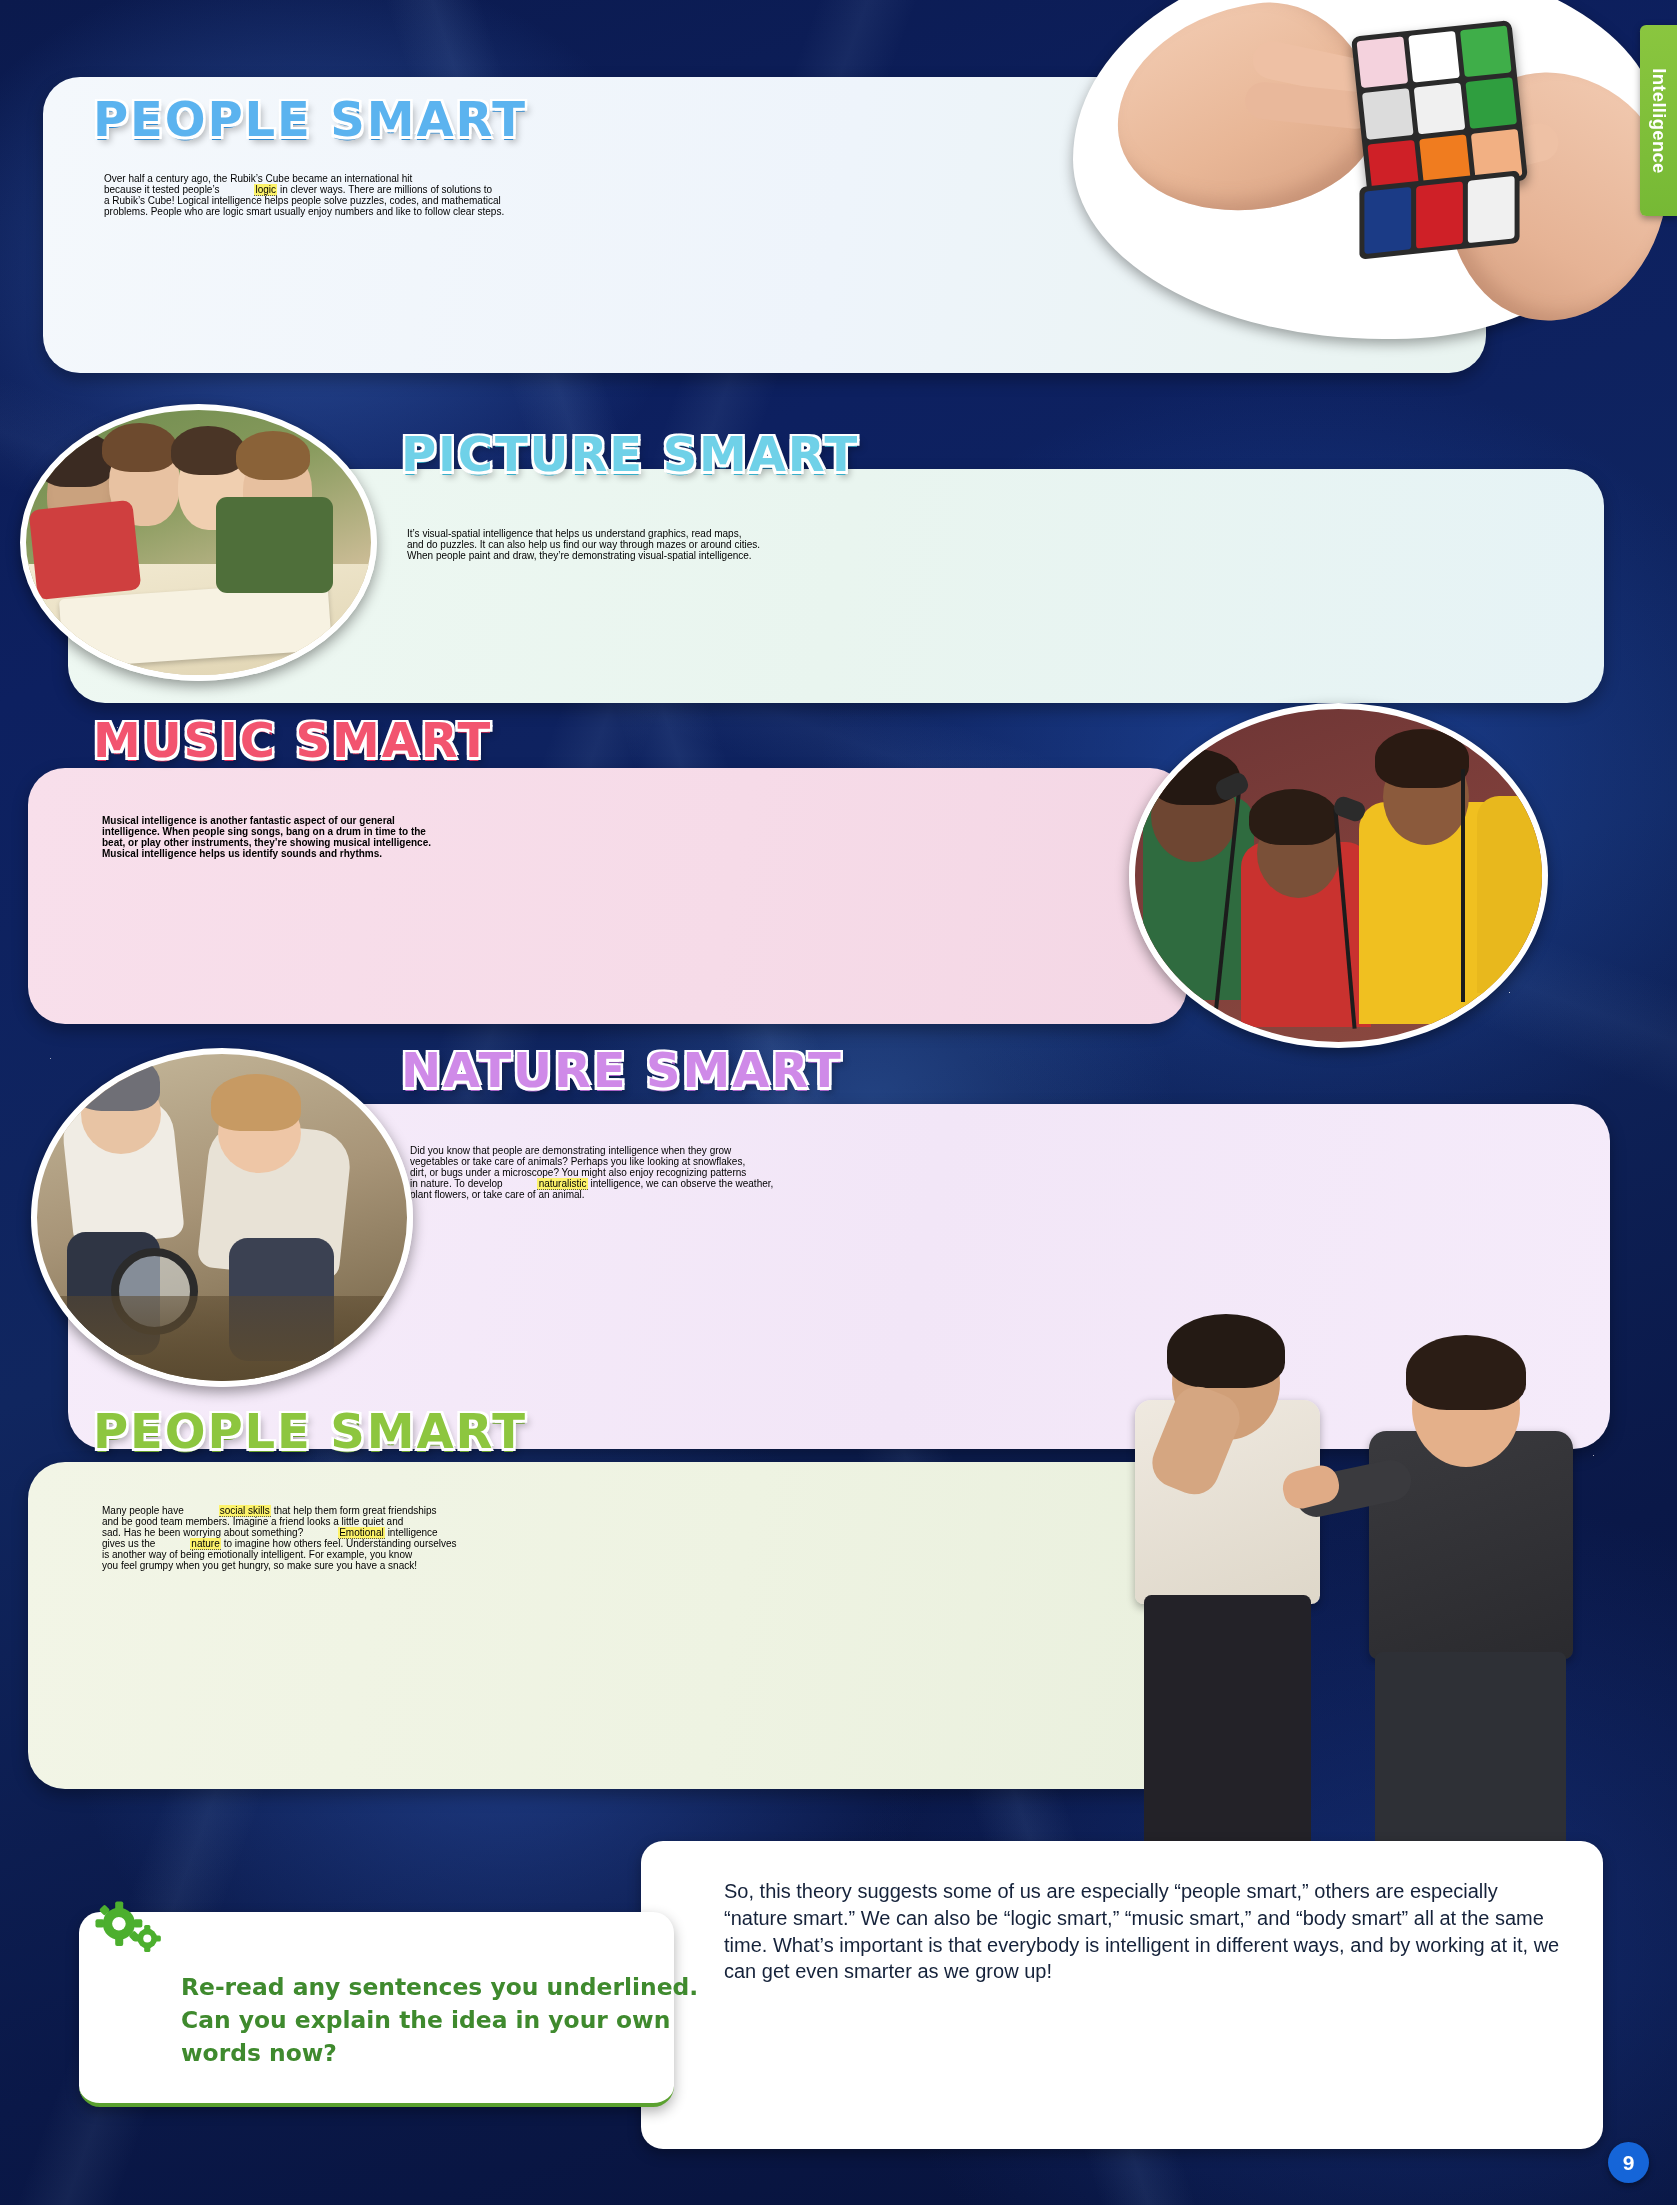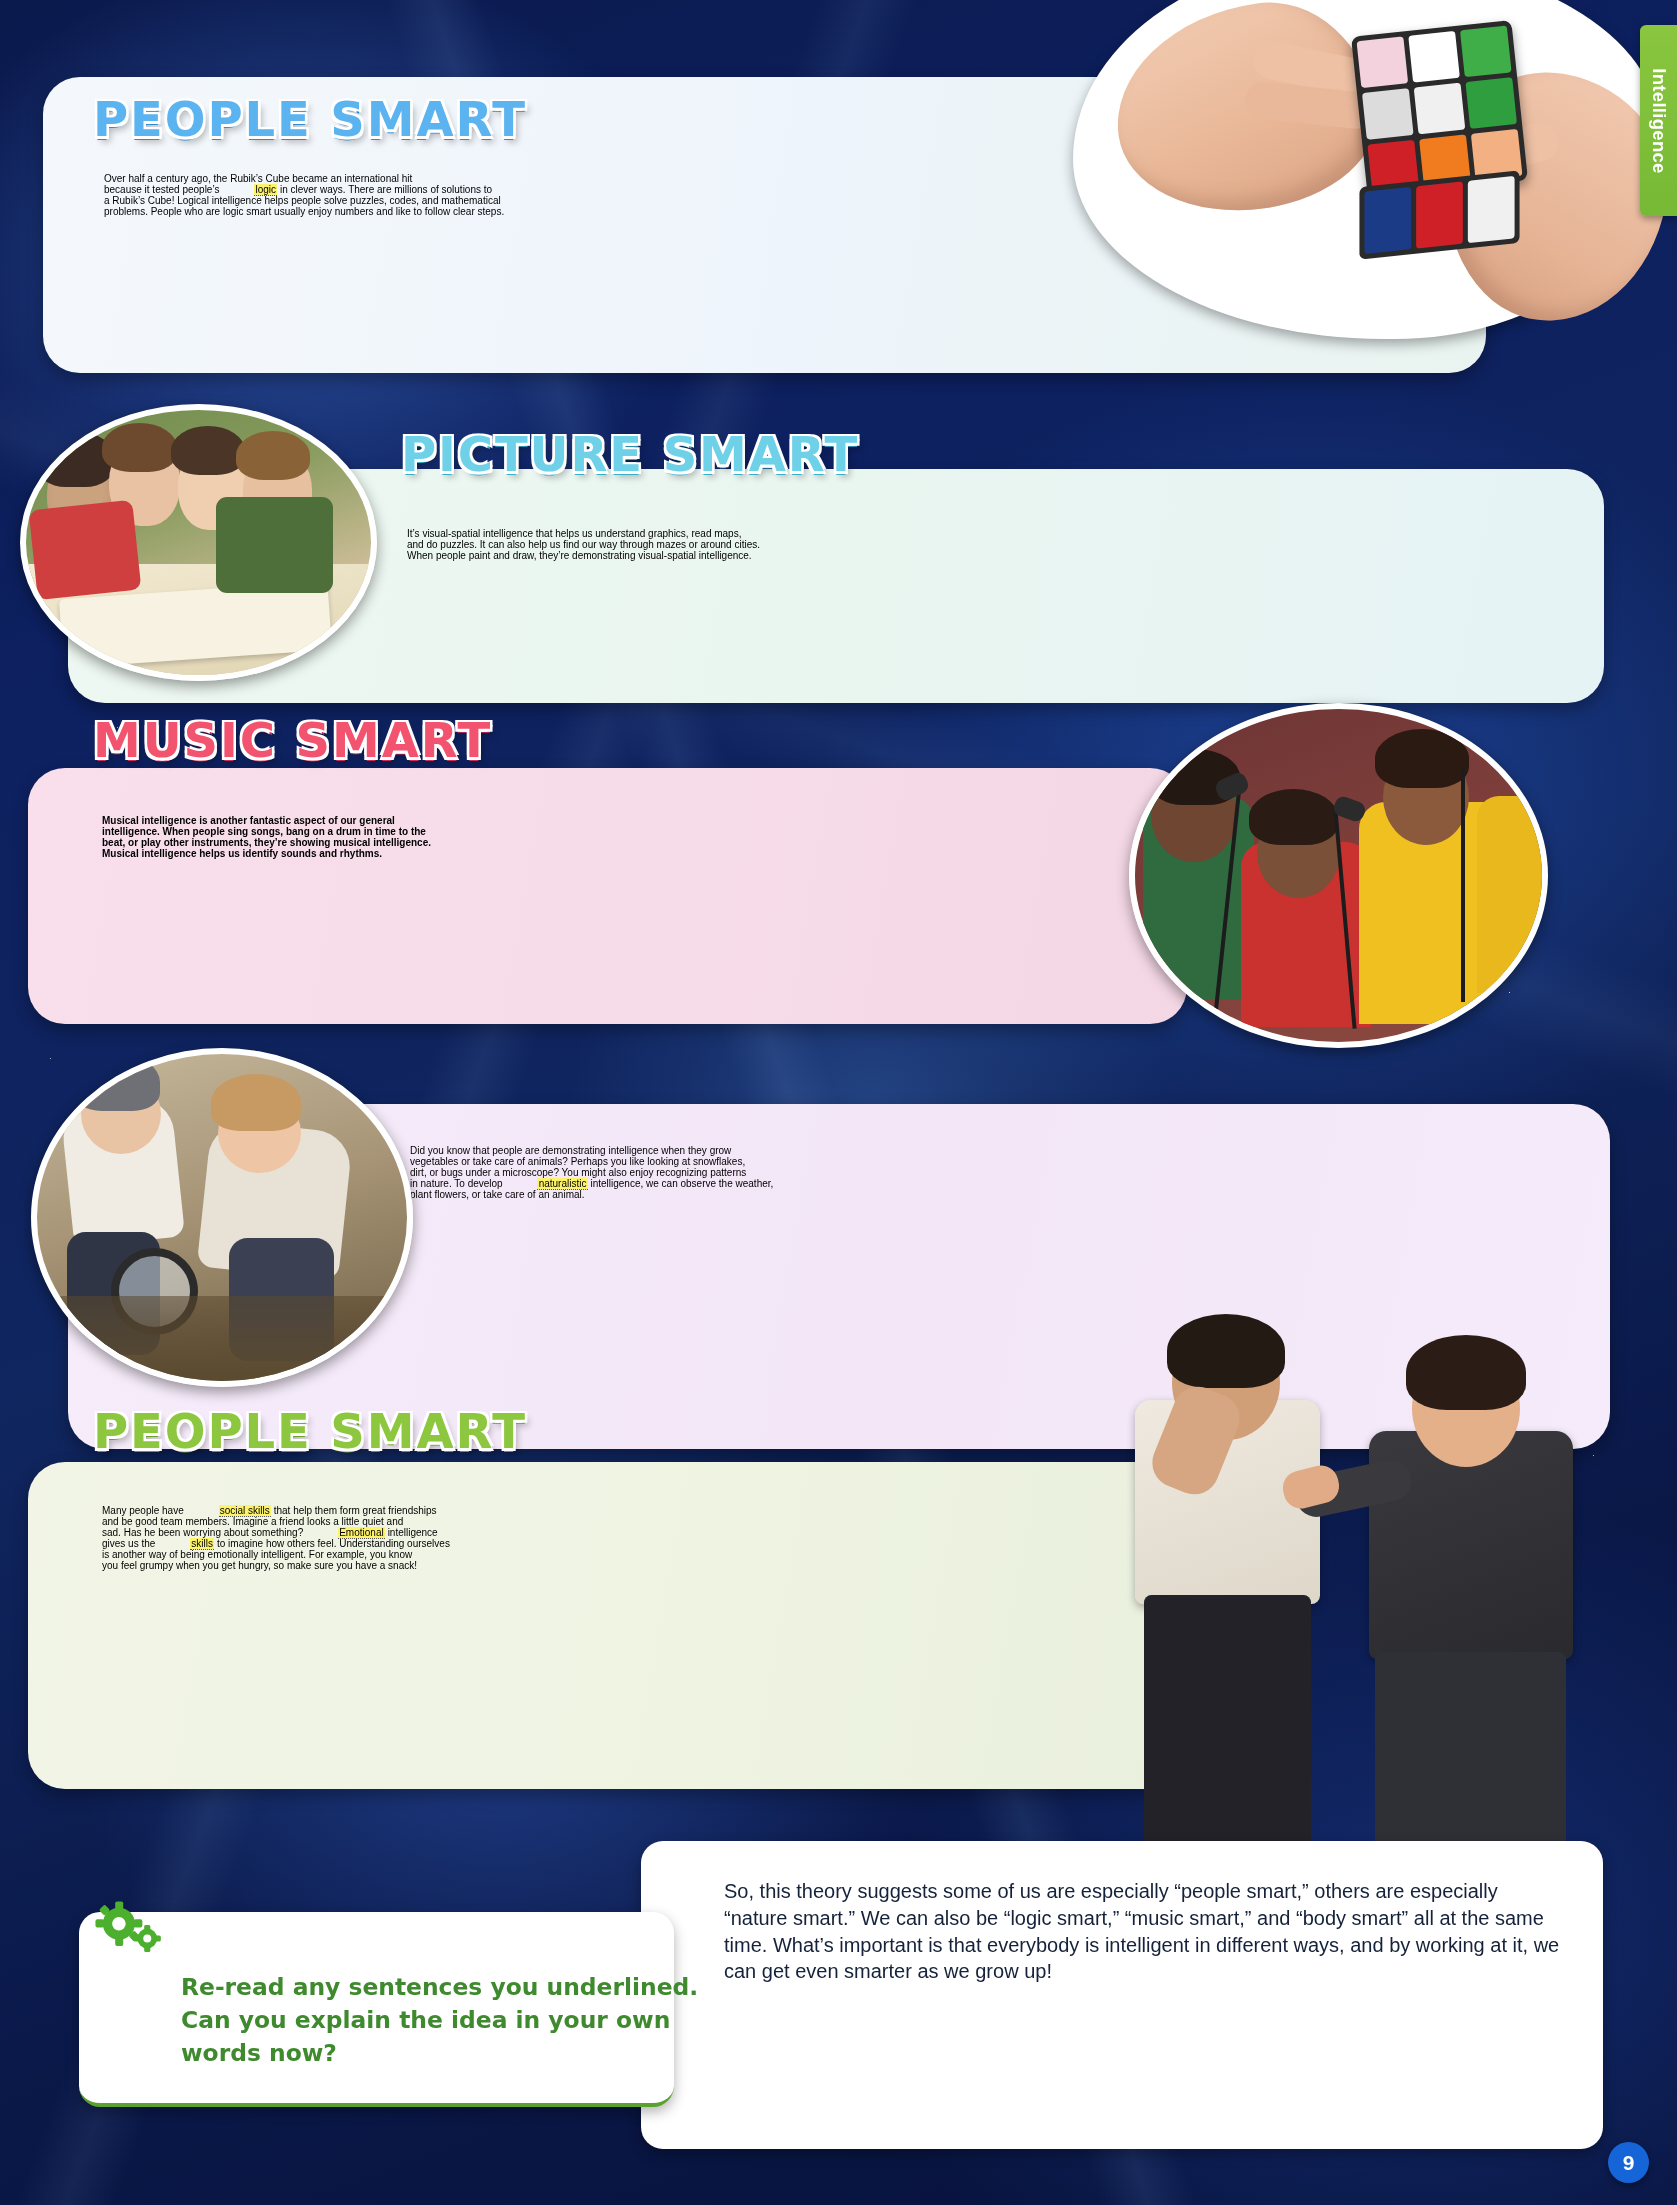--- a/index.html
+++ b/index.html
@@ -270,20 +270,24 @@
     <div style="position:absolute; left:20%; top:20%; width:32px; height:21px; background:#2b2b2b; border-radius:8.6px; transform:rotate(-25deg);"></div>
     <div style="position:absolute; left:51%; top:30%; width:4.3px; height:66%; background:#1c1c1c; transform:rotate(-5deg);"></div>
     <div style="position:absolute; left:49%; top:27%; width:31px; height:20px; background:#2b2b2b; border-radius:8.6px; transform:rotate(20deg);"></div>
     <div style="position:absolute; left:80%; top:18%; width:4.3px; height:70%; background:#1c1c1c;"></div>
   </div>
 
   <div class="panel" style="left:68px; top:1104px; width:1542px; height:345px;
               background:linear-gradient(100deg,#f6ecfa 0%, #f2e6f7 55%, #f5ebfa 100%);
               border-radius:37px;">
   </div>
+  <div class="title" style="left:401px; top:1042px; color:#cf8ae8;
+              text-shadow: -2.5px -2.5px 0 #ffffff, 2.5px -2.5px 0 #ffffff, -2.5px 2.5px 0 #ffffff, 2.5px 2.5px 0 #ffffff, 0 4.3px 0 #ab63c8, 3.7px 5.6px 7.4px rgba(0,0,0,0.28);">
+    <span>NATURE SMART</span>
+  </div>
   <div class="body" style="position:absolute; left:410px; top:1135px; width:1172px; z-index:26;">
     <p>Did you know that people are demonstrating intelligence when they grow<br>
        vegetables or take care of animals? Perhaps you like looking at snowflakes,<br>
        dirt, or bugs under a microscope? You might also enjoy recognizing patterns<br>
        in nature. To develop <span class="hl">naturalistic</span> intelligence, we can observe the weather,<br>
        plant flowers, or take care of an animal.</p>
   </div>
 
   <div class="photo" style="left:31px; top:1048px; width:370px; height:327px; border-radius:50%;
               background:linear-gradient(165deg,#c5b89b 0%, #a89578 45%, #6f5f42 100%);">
@@ -304,21 +308,21 @@
               border-radius:37px;">
   </div>
   <div class="title" style="left:93px; top:1403px; color:#8dc63f;
               text-shadow: -2.5px -2.5px 0 #ffffff, 2.5px -2.5px 0 #ffffff, -2.5px 2.5px 0 #ffffff, 2.5px 2.5px 0 #ffffff, 0 4.3px 0 #69a02a, 3.7px 5.6px 7.4px rgba(0,0,0,0.28);">
     <span>PEOPLE SMART</span>
   </div>
   <div class="body" style="position:absolute; left:102px; top:1495px; width:1042px; z-index:26;">
     <p>Many people have <span class="hl">social skills</span> that help them form great friendships<br>
        and be good team members. Imagine a friend looks a little quiet and<br>
        sad. Has he been worrying about something? <span class="hl">Emotional</span> intelligence<br>
-       gives us the <span class="hl">skills</span> to imagine how others feel. Understanding ourselves<br>
+       gives us the <span class="hl">nature</span> to imagine how others feel. Understanding ourselves<br>
        is another way of being emotionally intelligent. For example, you know<br>
        you feel grumpy when you get hungry, so make sure you have a snack!</p>
   </div>
 
   <div style="position:absolute; left:1110px; top:1314px; width:524px; height:648px; z-index:45;">
 
     <div style="position:absolute; left:25px; top:86px; width:185px; height:204px;
                 background:linear-gradient(160deg,#efe9e0 0%, #ded7c9 100%);
                 border-radius:16px 16px 8.6px 8.6px; box-shadow:0 3.7px 8.6px rgba(0,0,0,.3);"></div>
     <div style="position:absolute; left:62px; top:12.3px; width:108px; height:114px;

